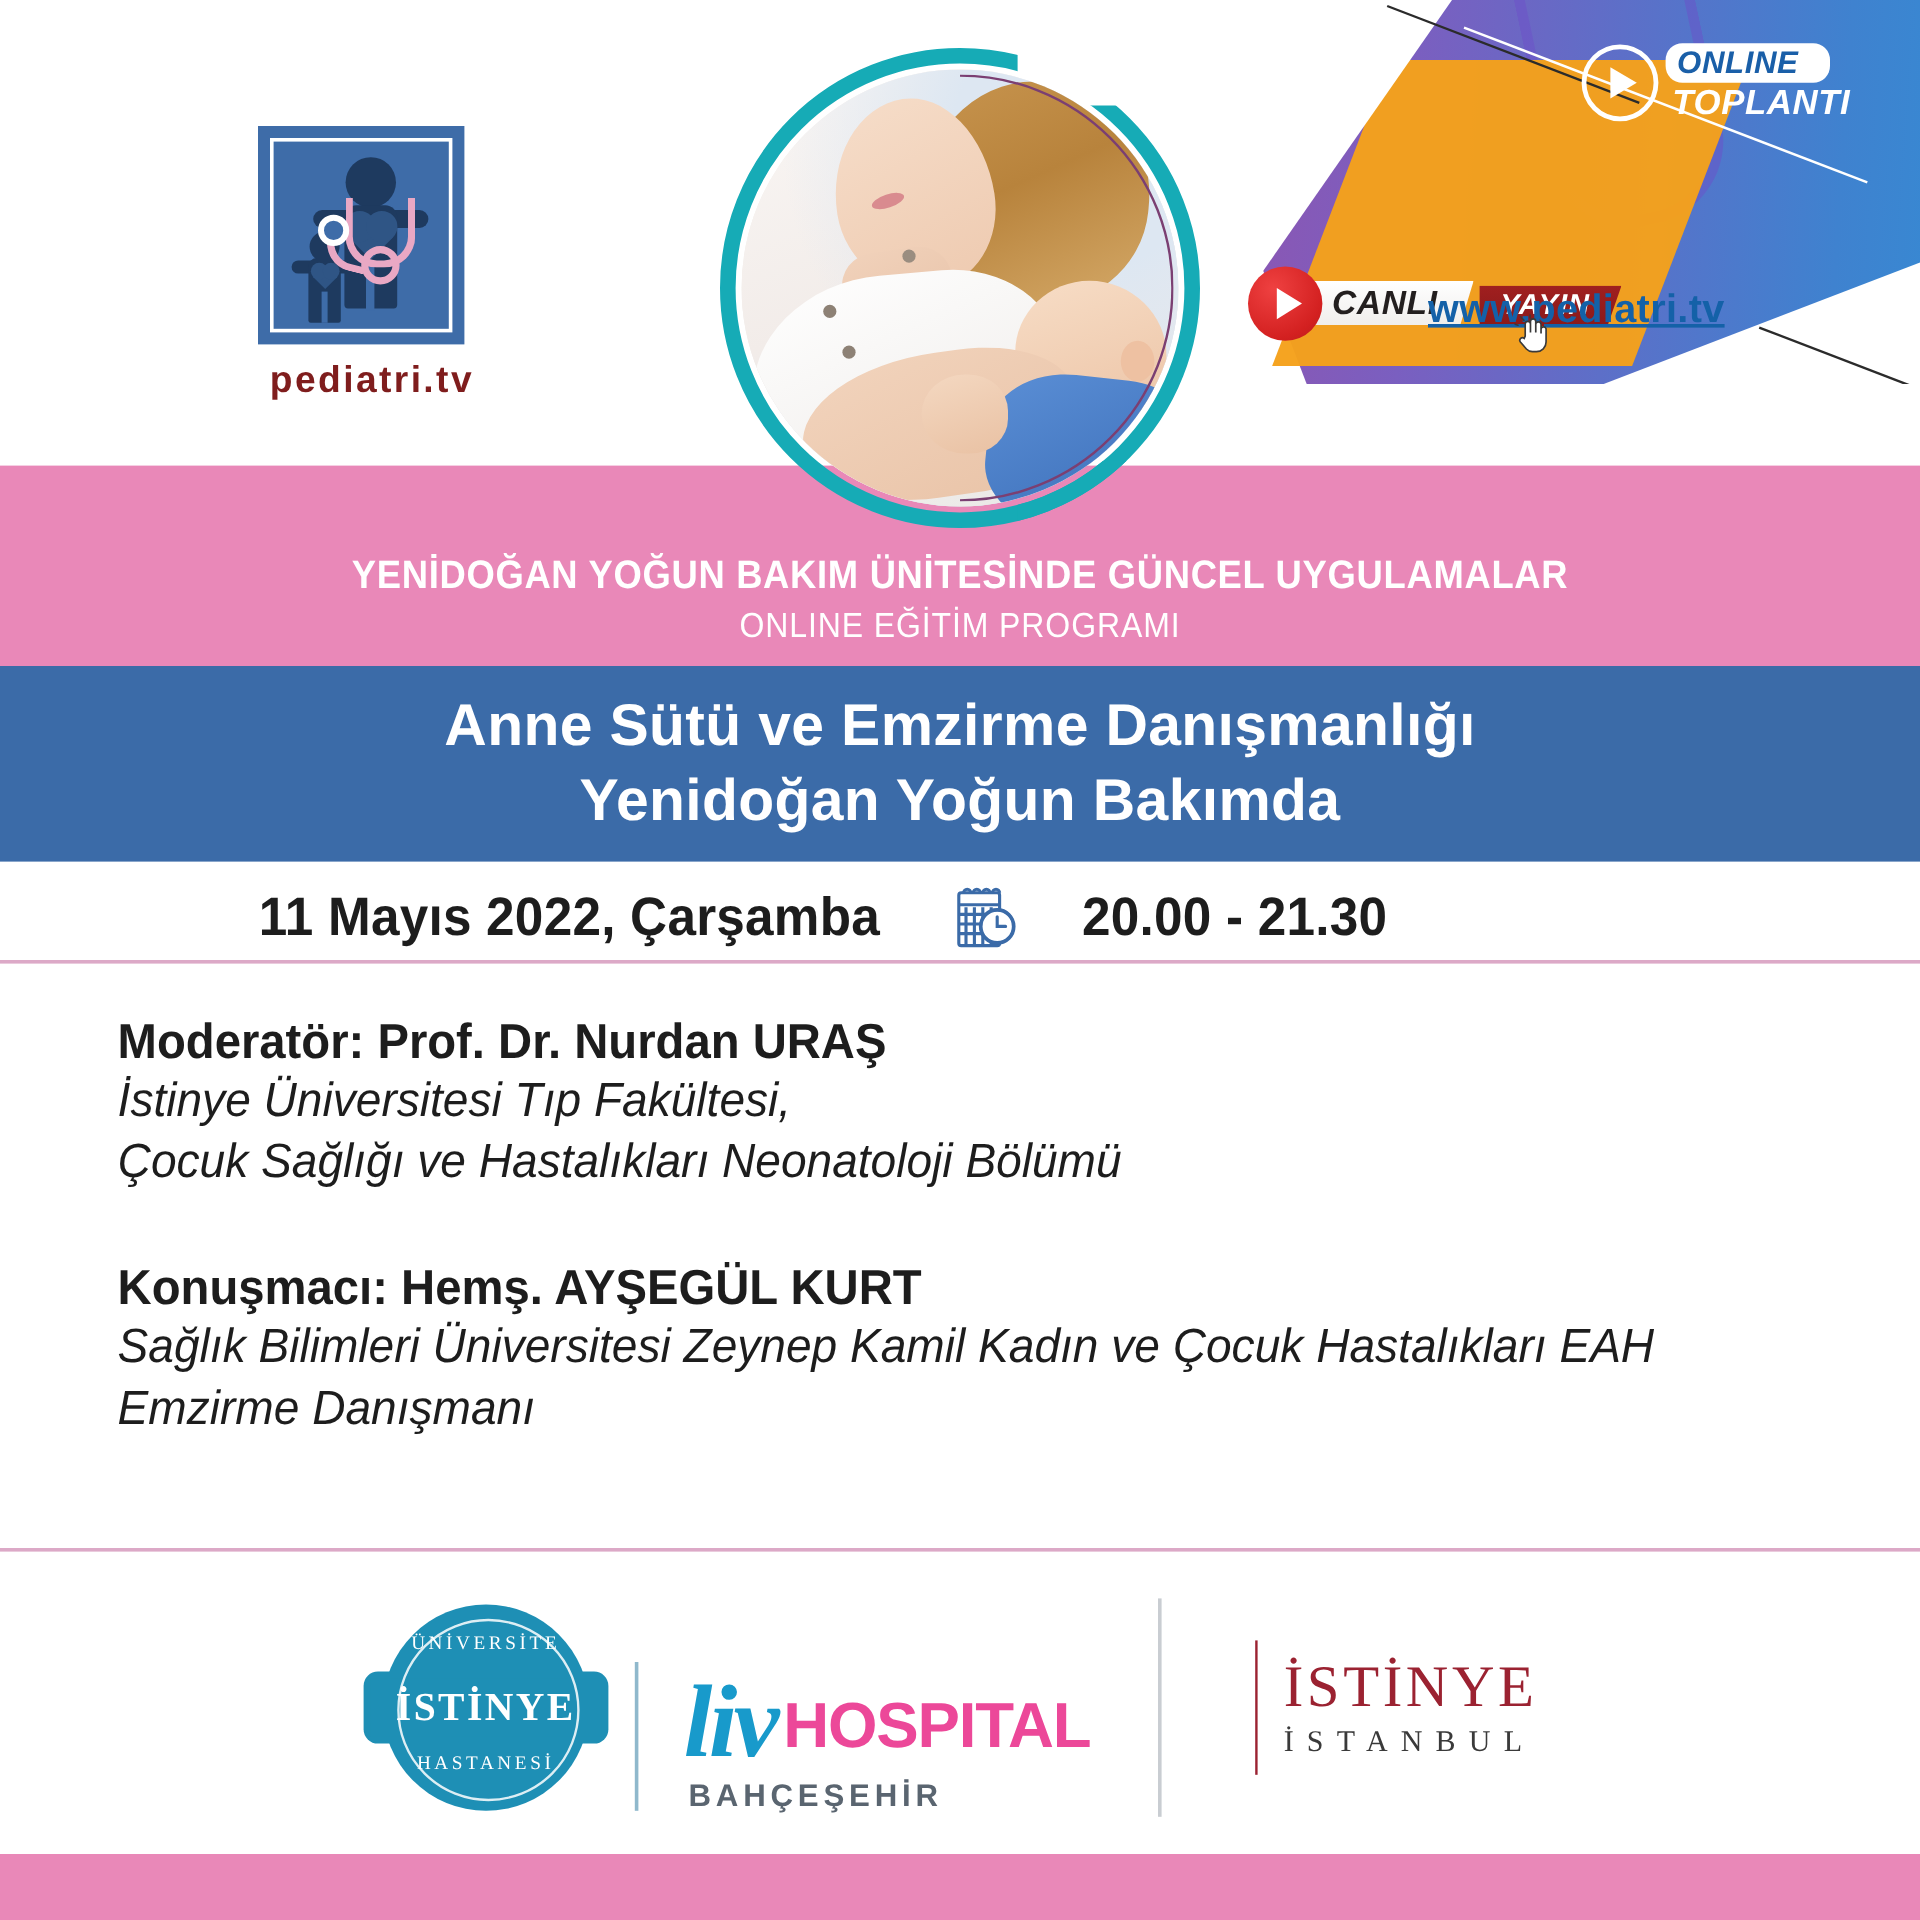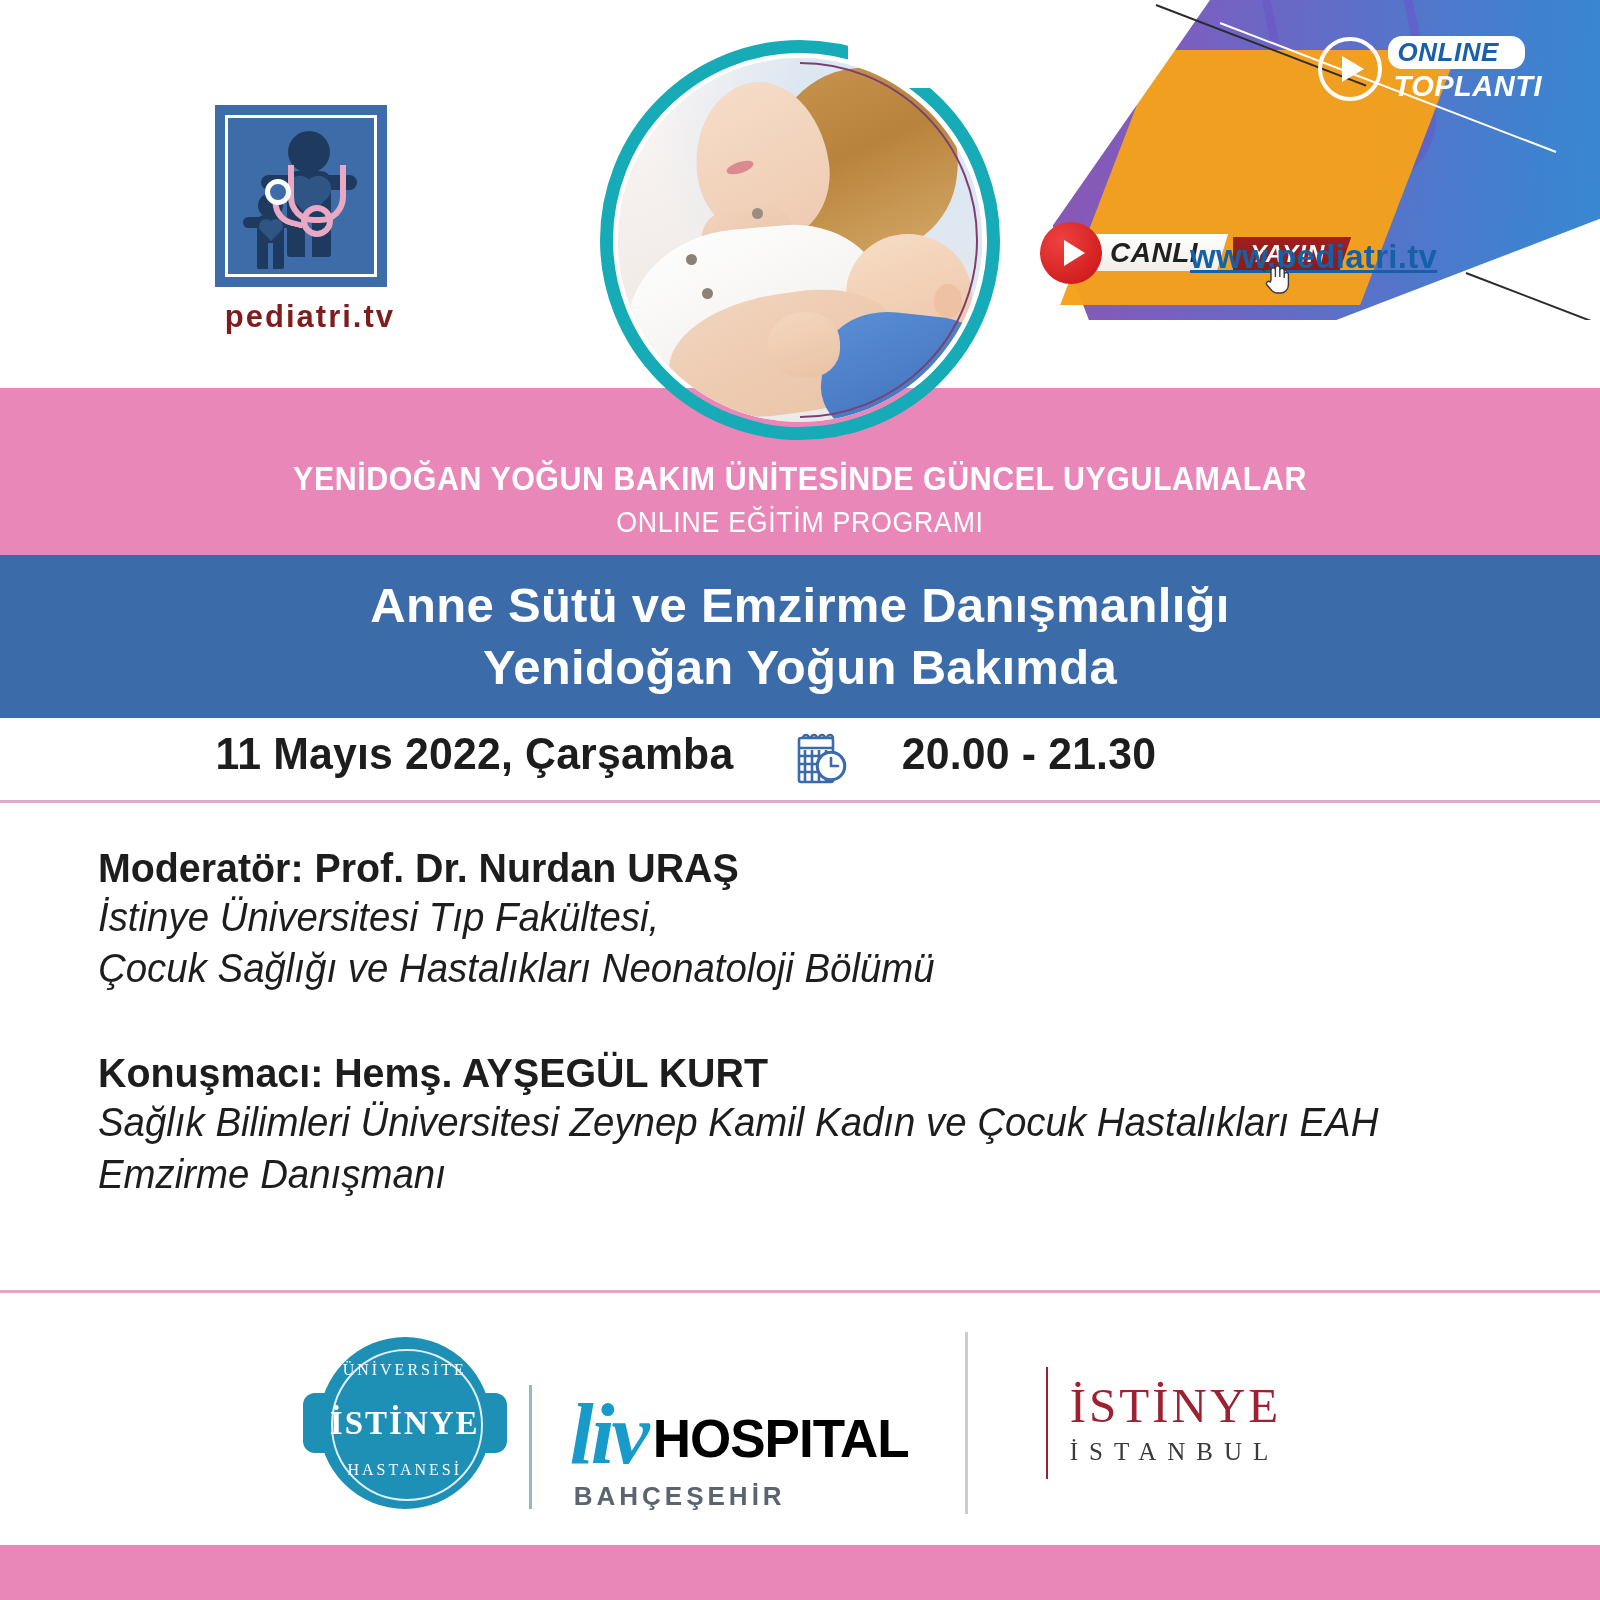--- a/index.html
+++ b/index.html
@@ -511,20 +511,21 @@
     letter-spacing: .3px;
   }
 
   
   .date-row {
     position: absolute;
     top: 728px; left: 0;
     width: 1364px;
     height: 72px;
     display: flex;
+    align-items: center;
     justify-content: center;
     gap: 46px;
     z-index: 2;
   }
   .date-text, .time-text {
     color: #1d1d1d;
     font-weight: bold;
     font-size: 45px;
     letter-spacing: .2px;
     transform: scaleX(.95);
@@ -664,21 +665,21 @@
   .liv-mark {
     font-family: "Liberation Serif", serif;
     font-weight: bold;
     font-style: italic;
     font-size: 86px;
     color: #189ACB;
     letter-spacing: -3px;
     line-height: .85;
   }
   .liv-hospital {
-    color: #000000;
+    color: #ec4899;
     font-weight: bold;
     font-size: 53px;
     letter-spacing: -1px;
     padding-bottom: 6px;
   }
   .liv-sub {
     color: #5A6570;
     font-weight: bold;
     font-size: 26px;
     letter-spacing: 4px;

